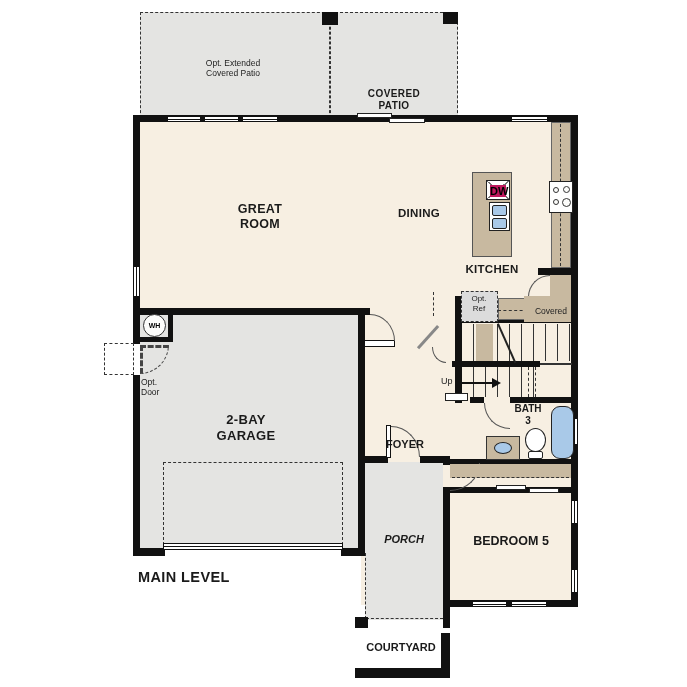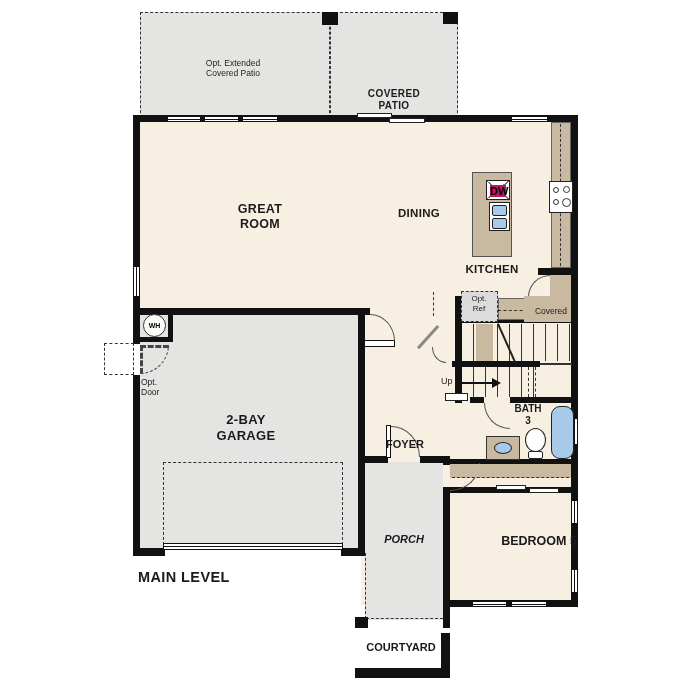--- a/index.html
+++ b/index.html
@@ -191,18 +191,18 @@
     <span>GREAT</span><br>
     <span>ROOM</span>
   </div>
   <div class="lbl" style="left:419px;top:207px;font-size:11.5px;letter-spacing:.3px;"><span>DINING</span></div>
   <div class="lbl" style="left:492px;top:263px;font-size:11.5px;letter-spacing:.3px;"><span>KITCHEN</span></div>
   <div class="lbl" style="left:405px;top:394px;font-size:11px;margin-top:44px;"><span>FOYER</span></div>
   <div class="lbl" style="left:246px;top:412px;font-size:13px;letter-spacing:.3px;">
     <span>2-BAY</span><br>
     <span>GARAGE</span>
   </div>
-  <div class="lbl" style="left:511px;top:534px;font-size:12.5px;margin-left:28px;"><span>BEDROOM 5</span></div>
+  <div class="lbl" style="left:511px;top:534px;font-size:12.5px;"><span>BEDROOM 5</span></div>
   <div class="lbl" style="left:404px;top:533px;font-size:11px;font-style:italic;"><span>PORCH</span></div>
   <div class="lbl" style="left:401px;top:641px;font-size:11px;"><span>COURTYARD</span></div>
   <div class="lbl la" style="left:138px;top:569px;font-size:14.5px;letter-spacing:.4px;"><span>MAIN LEVEL</span></div>
 
 </div>
 
 </body></html>

